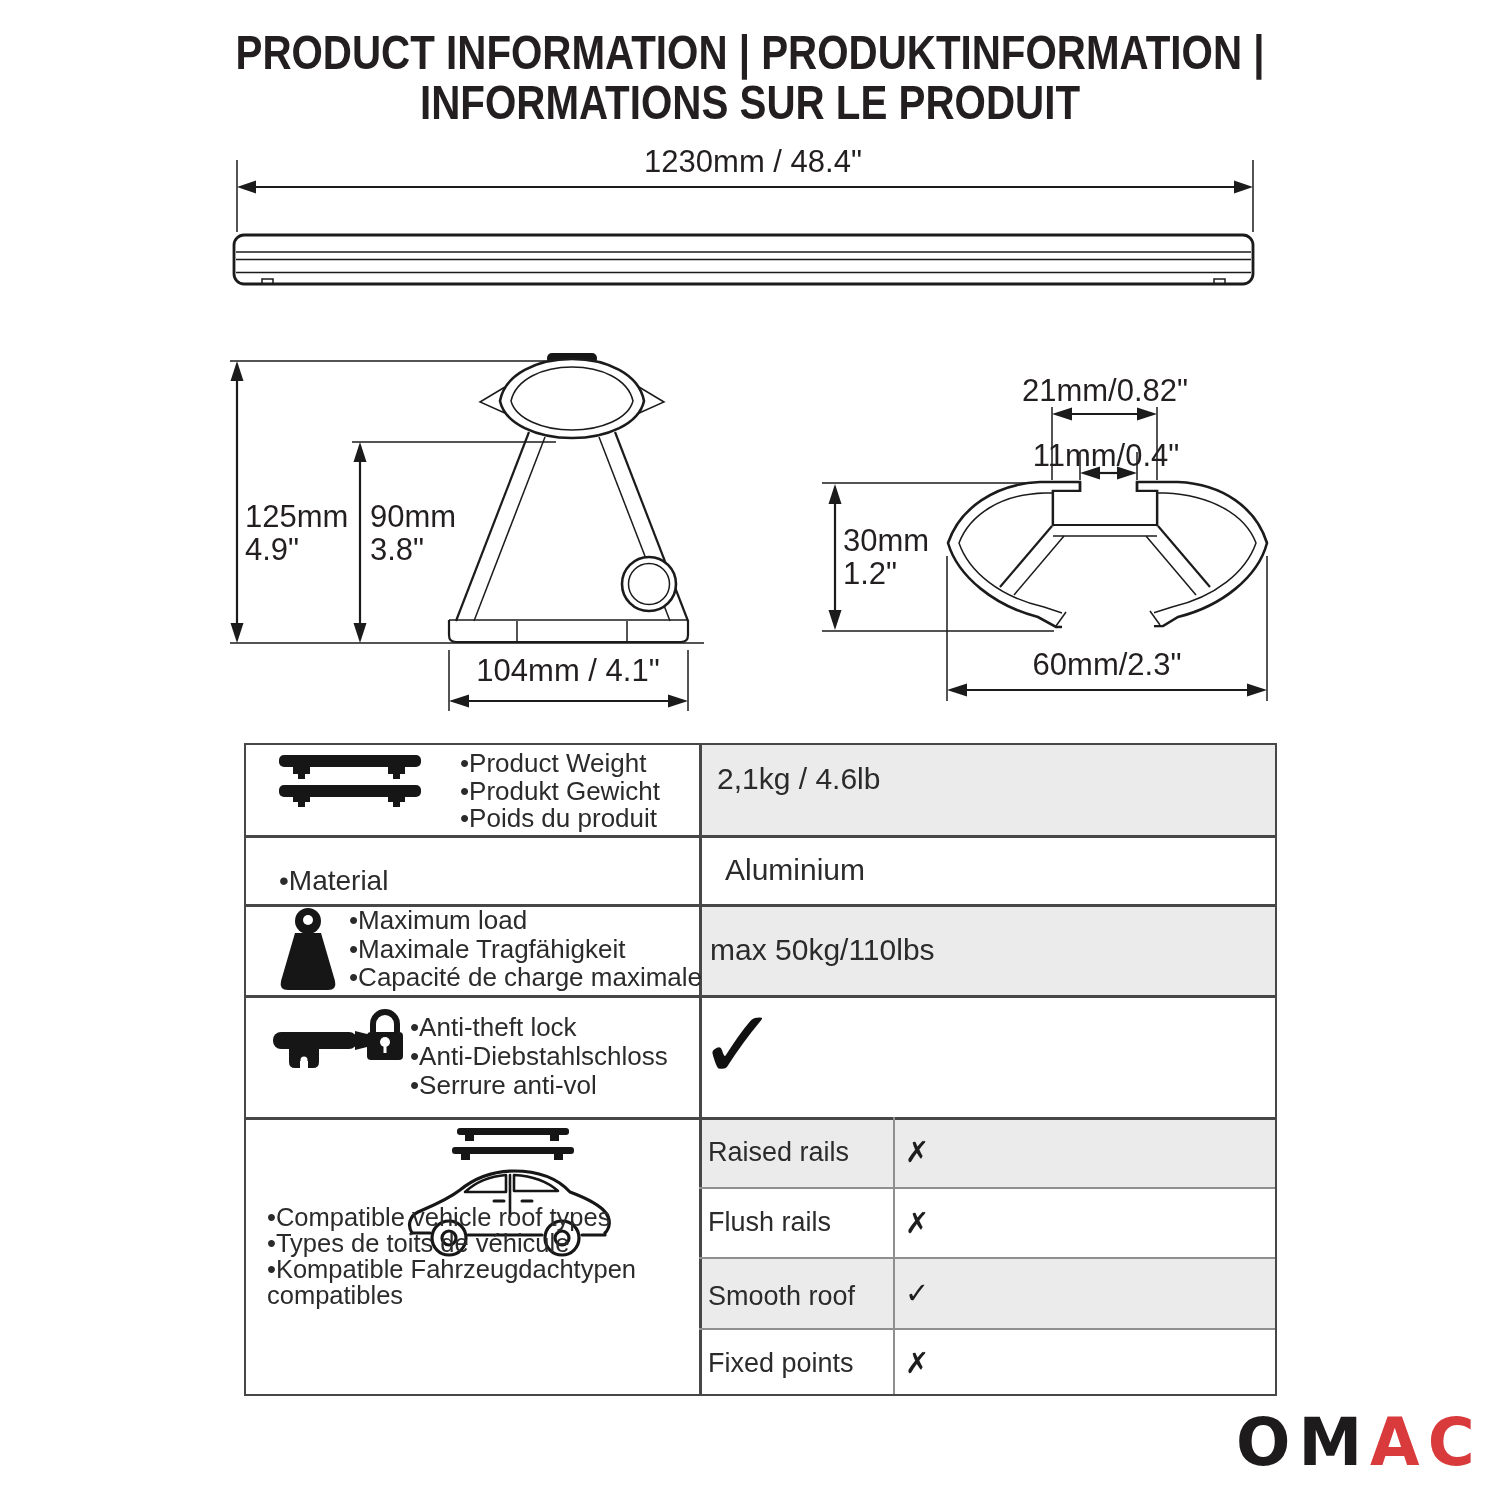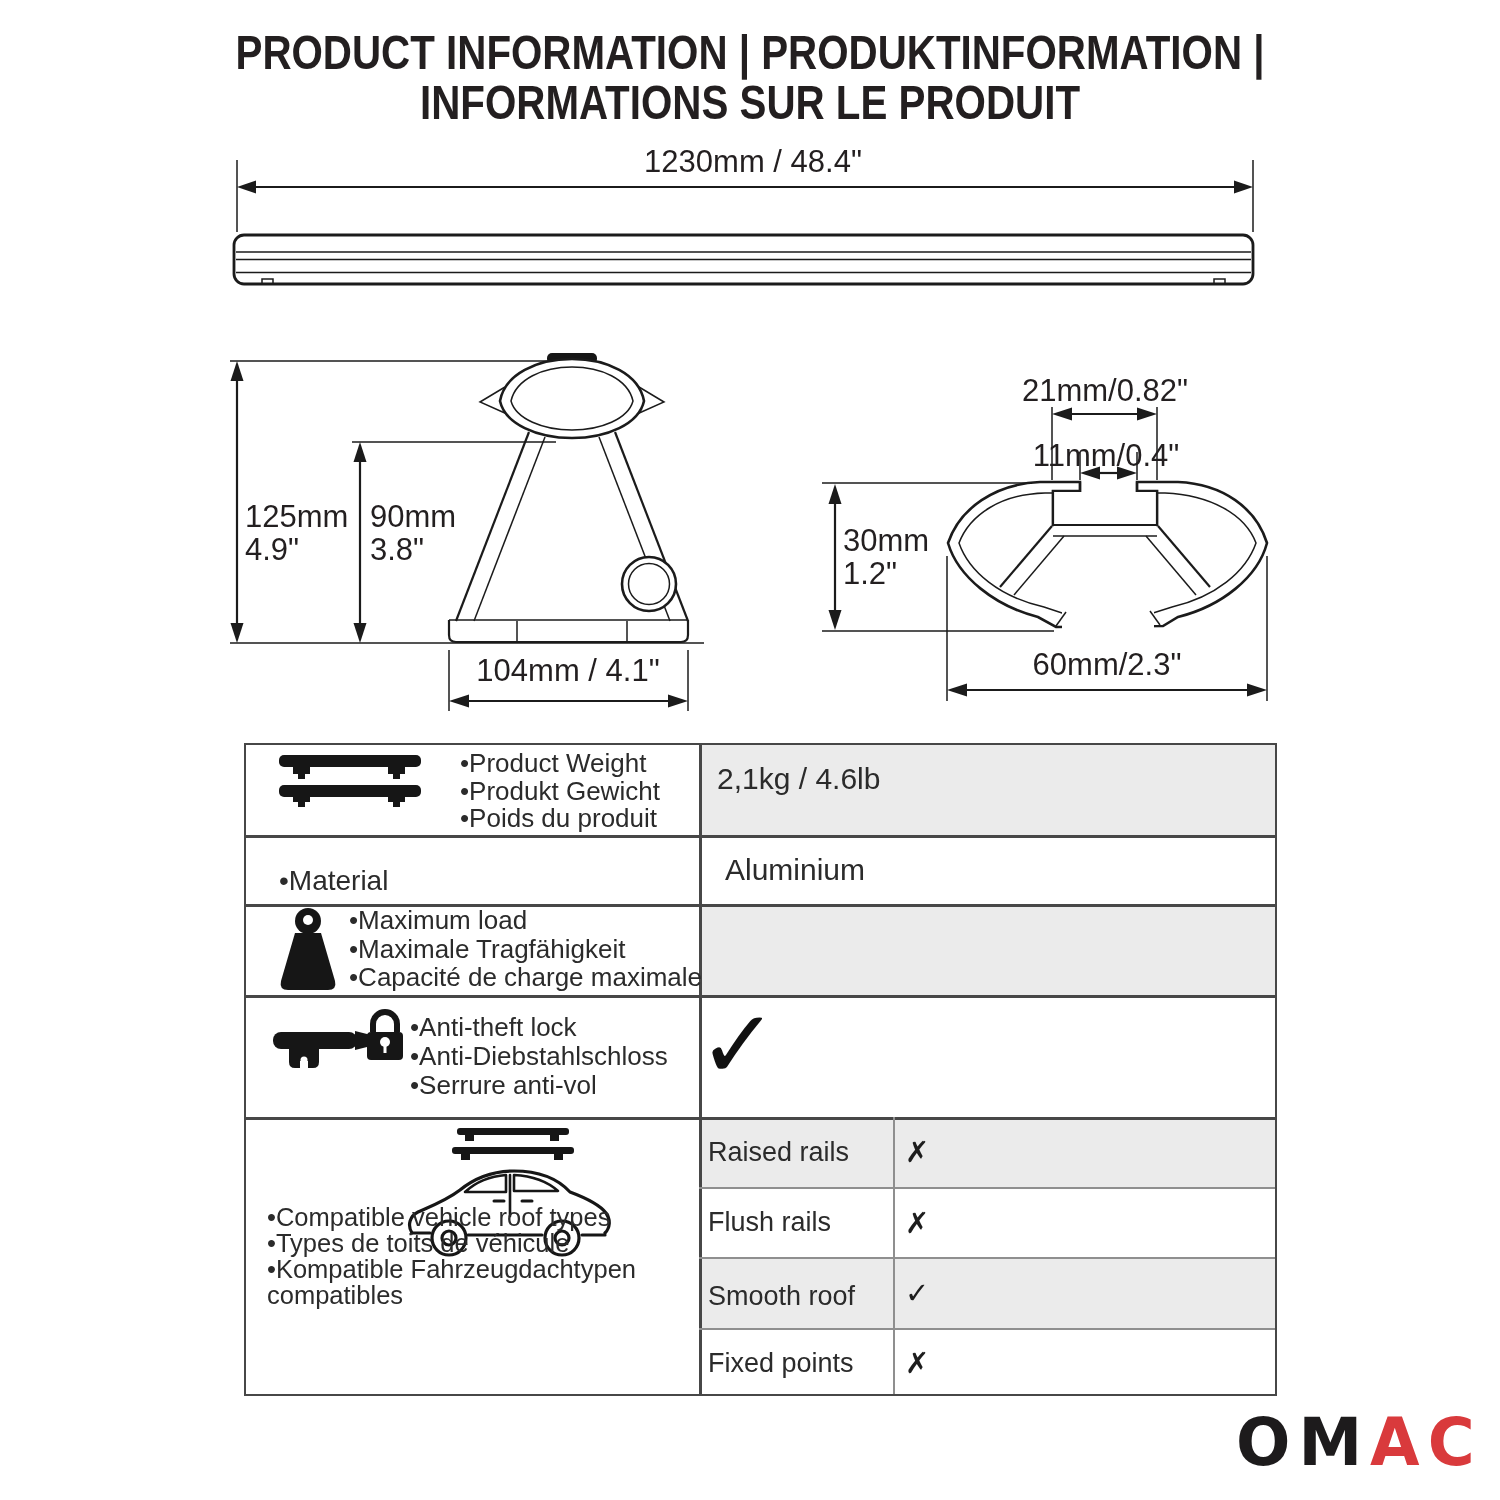--- a/index.html
+++ b/index.html
@@ -196,20 +196,21 @@
         <circle cx="39" cy="14" r="13"></circle>
         <circle cx="39" cy="13" r="5" fill="#ffffff"></circle>
         <path d="M26,26 H52 L66,74 Q68,83 59,83 H19 Q10,83 12,74 Z"></path>
       </g>
     </svg>
     <div class="lbl" style="left:103px;top:161px;line-height:28.5px;">
       <div>•Maximum load</div>
       <div>•Maximale Tragfähigkeit</div>
       <div>•Capacité de charge maximale</div>
     </div>
+    <div class="val" style="left:464px;top:159px;height:91px;">max 50kg/110lbs</div>
 
     <svg class="icon" style="left:27px;top:259px;" width="134" height="76" viewBox="0 0 134 76">
       <g fill="#161616">
         <rect x="0" y="28" width="84" height="17" rx="8"></rect>
         <polygon points="82,27 98,31 98,42 82,46"></polygon>
         <path d="M16,45 h30 v13 q0,6 -6,6 h-5 v-7 h-8 v7 h-5 q-6,0 -6,-6 z"></path>
         <circle cx="31" cy="56" r="3.5" fill="#ffffff"></circle>
         <rect x="29.8" y="57" width="2.6" height="6" fill="#ffffff"></rect>
         <path d="M100,28 v-8 a12,12 0 0 1 24,0 v8" fill="none" stroke="#161616" stroke-width="6"></path>
         <rect x="94" y="28" width="36" height="28" rx="4"></rect>

